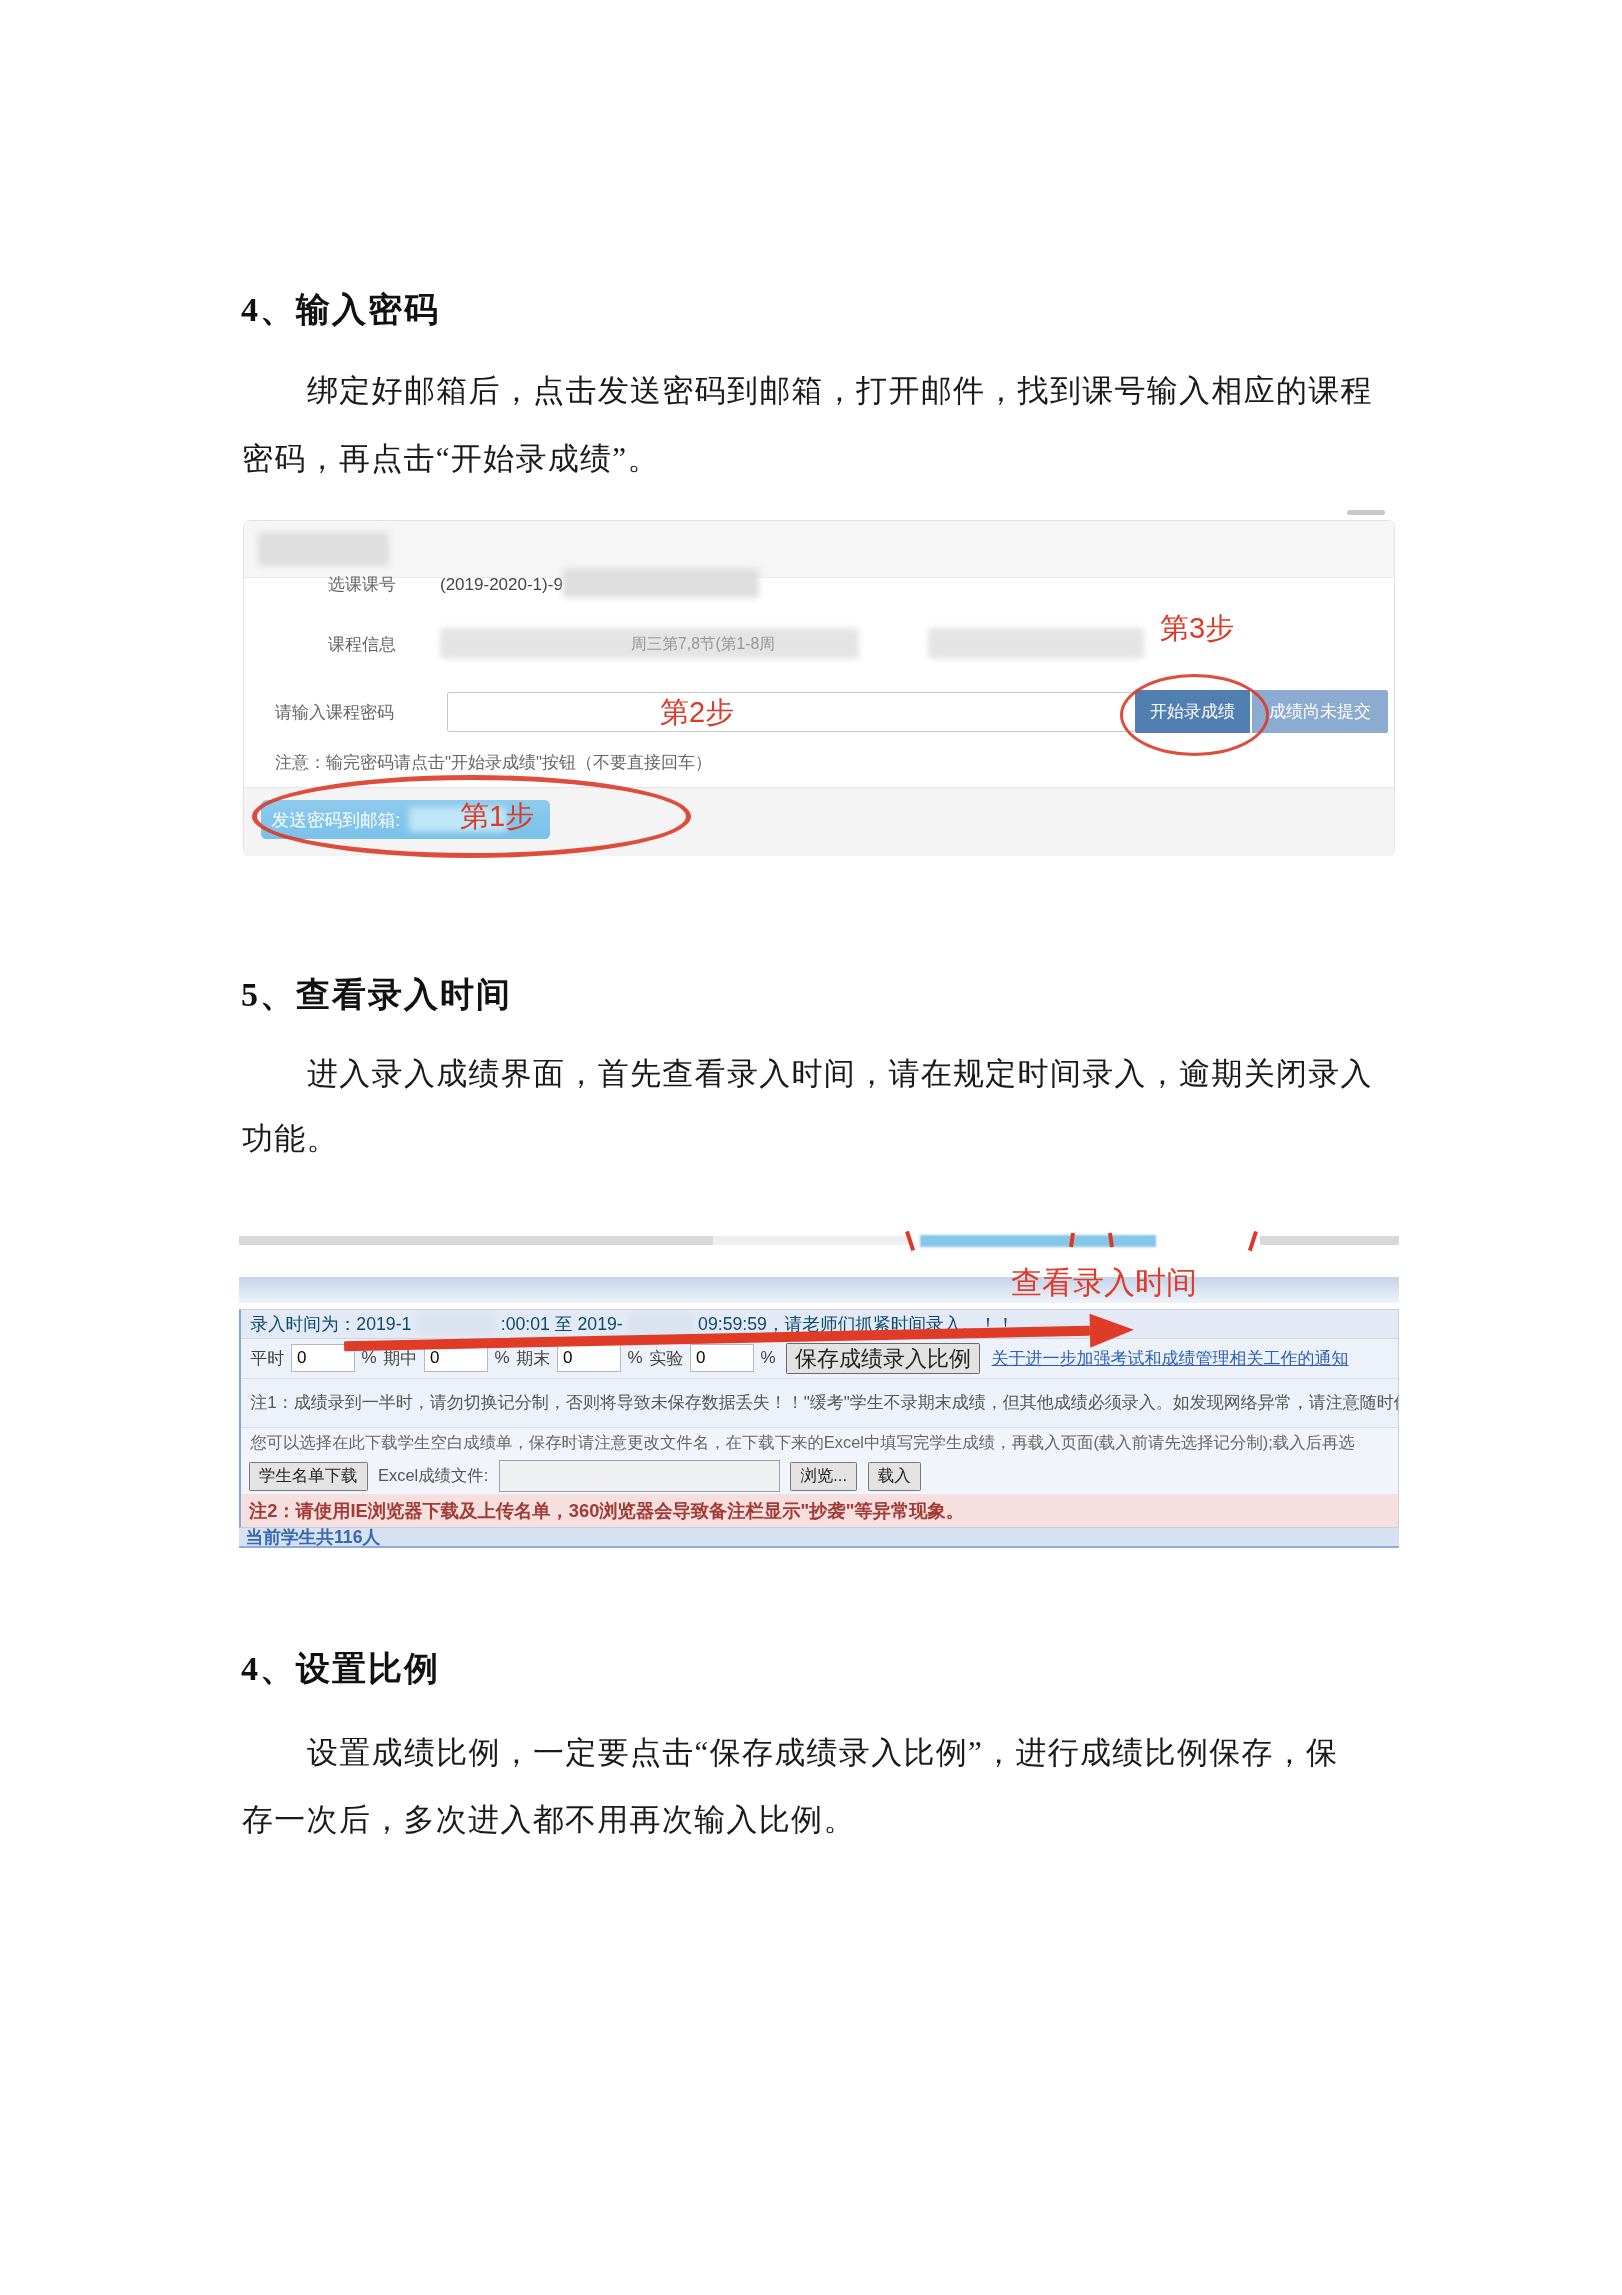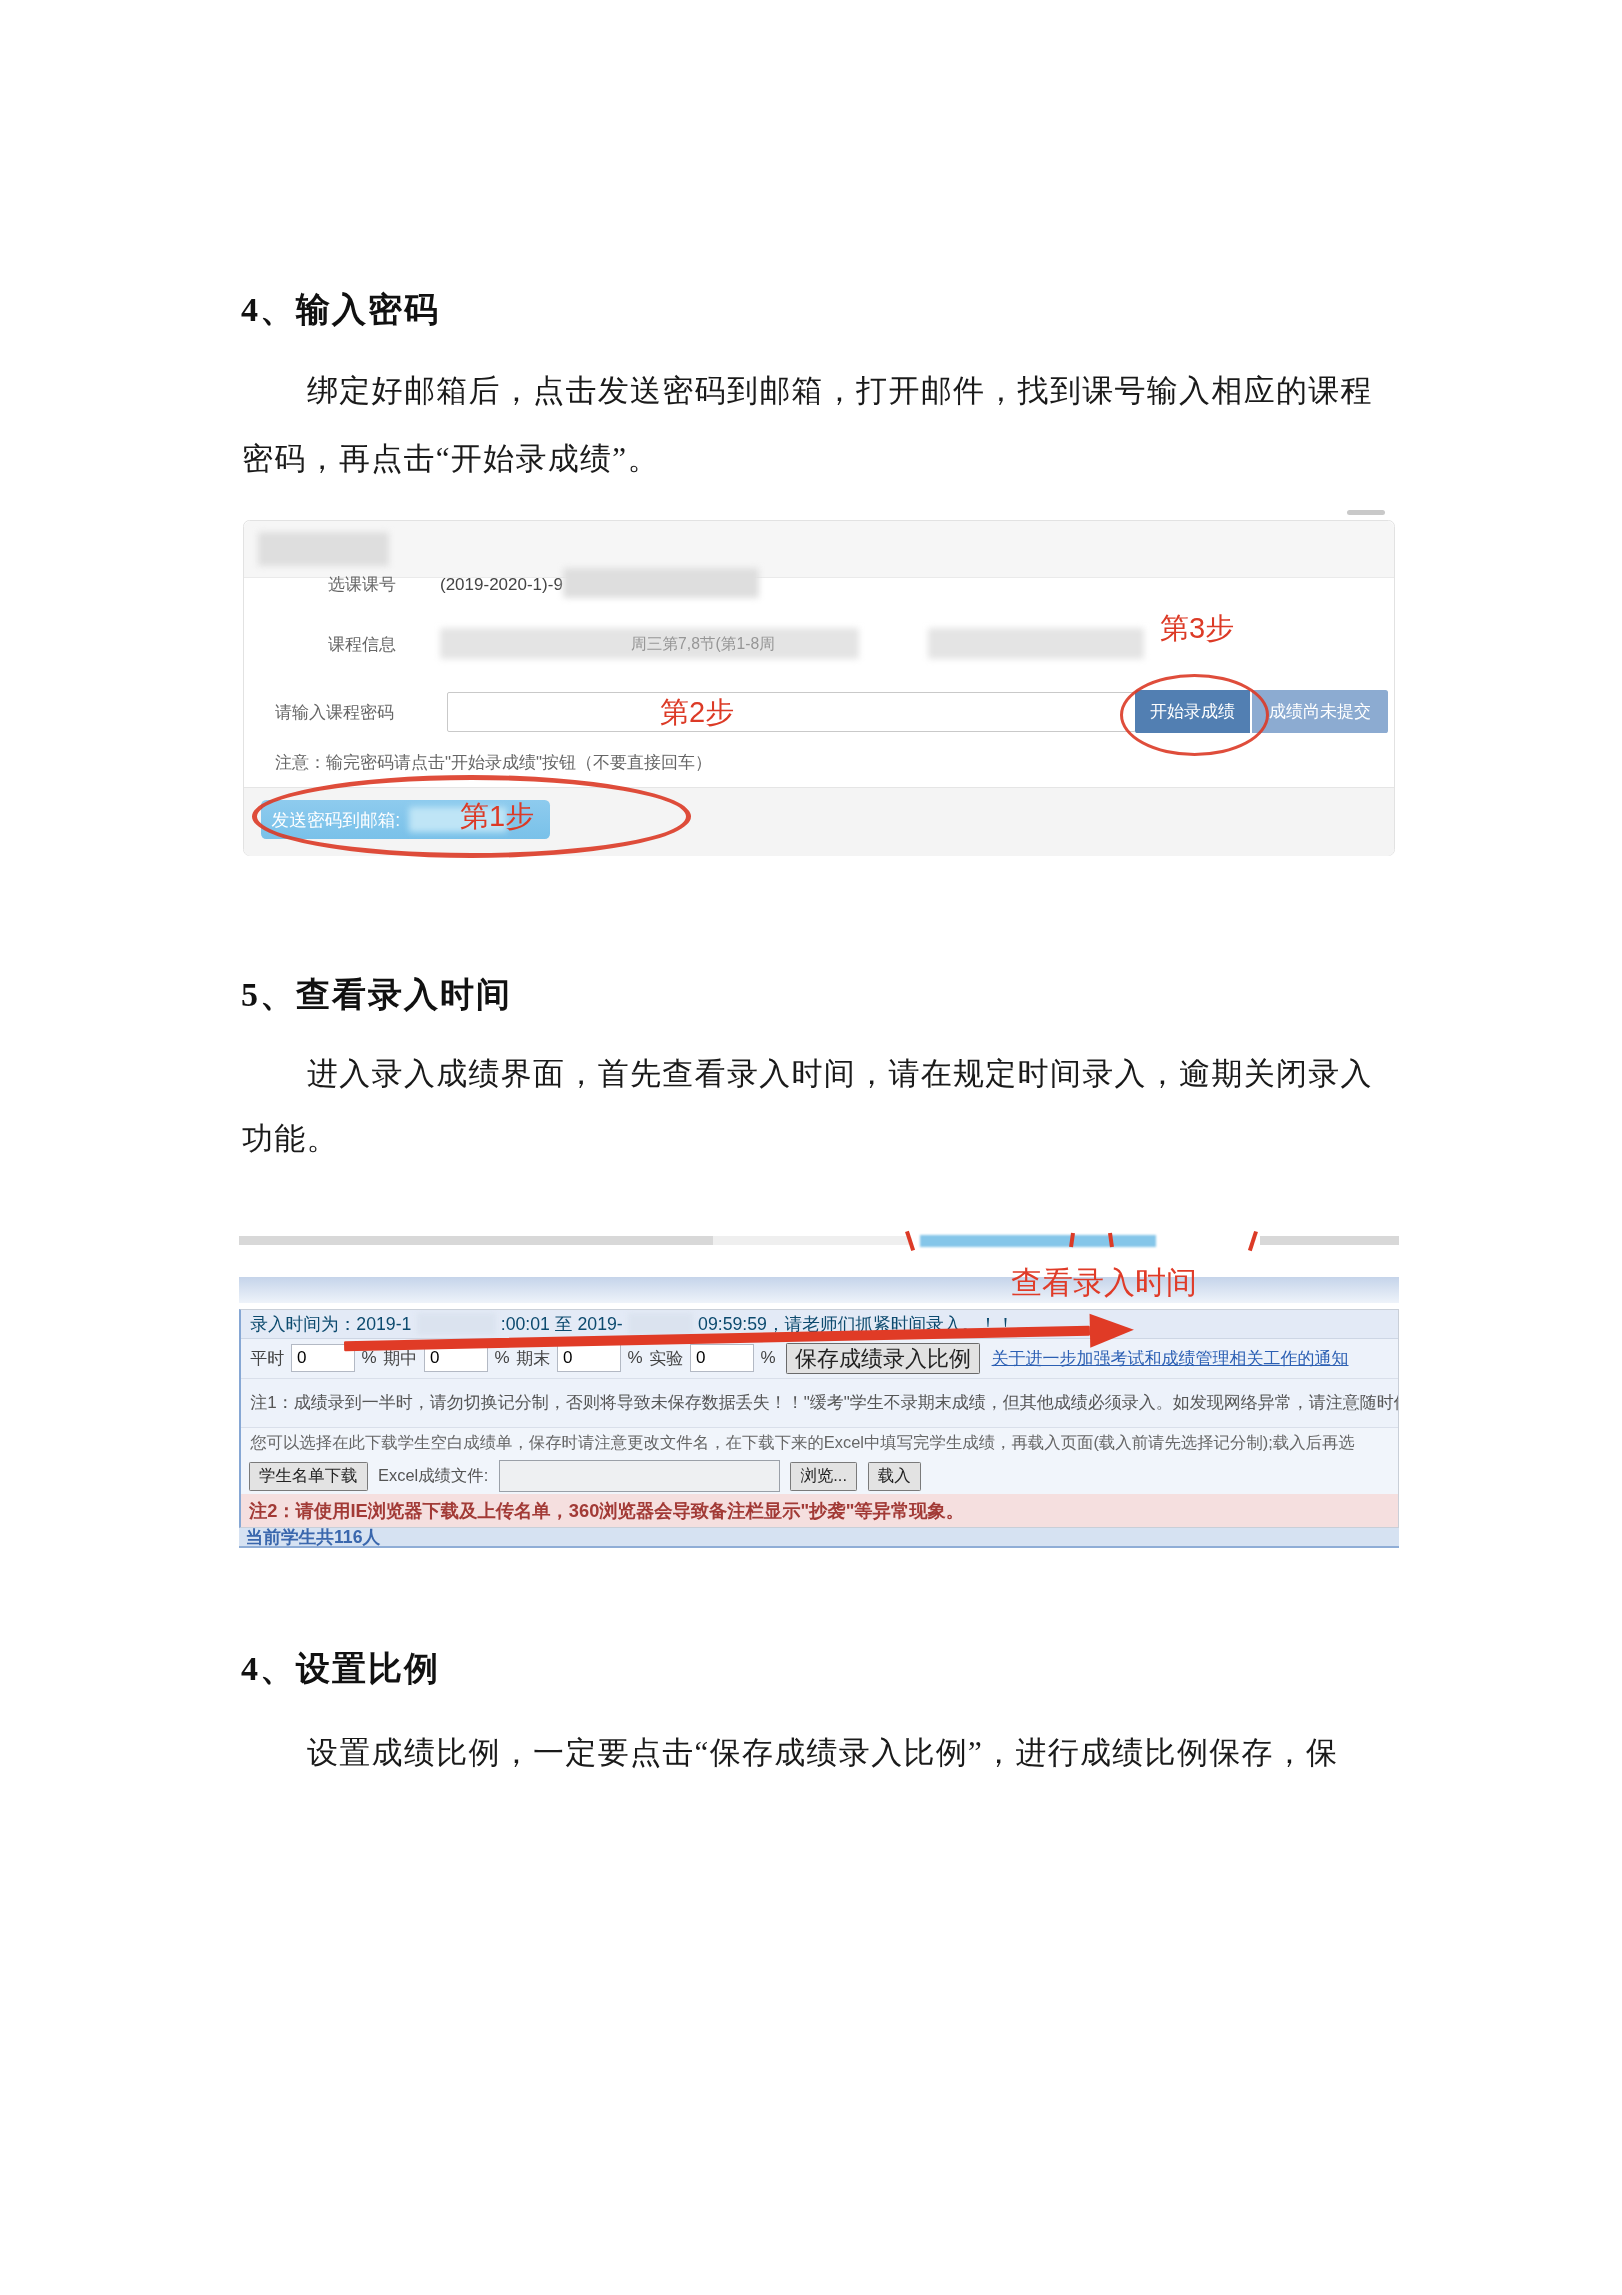--- a/index.html
+++ b/index.html
@@ -191,15 +191,16 @@
     <div class="arrow">
       <div class="arrow-body"></div>
       <div class="arrow-head"></div>
     </div>
 
     <div class="rowG">当前学生共116人</div>
   </div>
 
   <h2 class="doc-heading" style="top:1652px">4、设置比例</h2>
   <div class="doc-line indent" style="top:1734px">设置成绩比例，一定要点击“保存成绩录入比例”，进行成绩比例保存，保</div>
+  <div class="doc-line" style="top:1801px">存一次后，多次进入都不用再次输入比例。</div>
 
 </div>
 
 
 </body></html>

